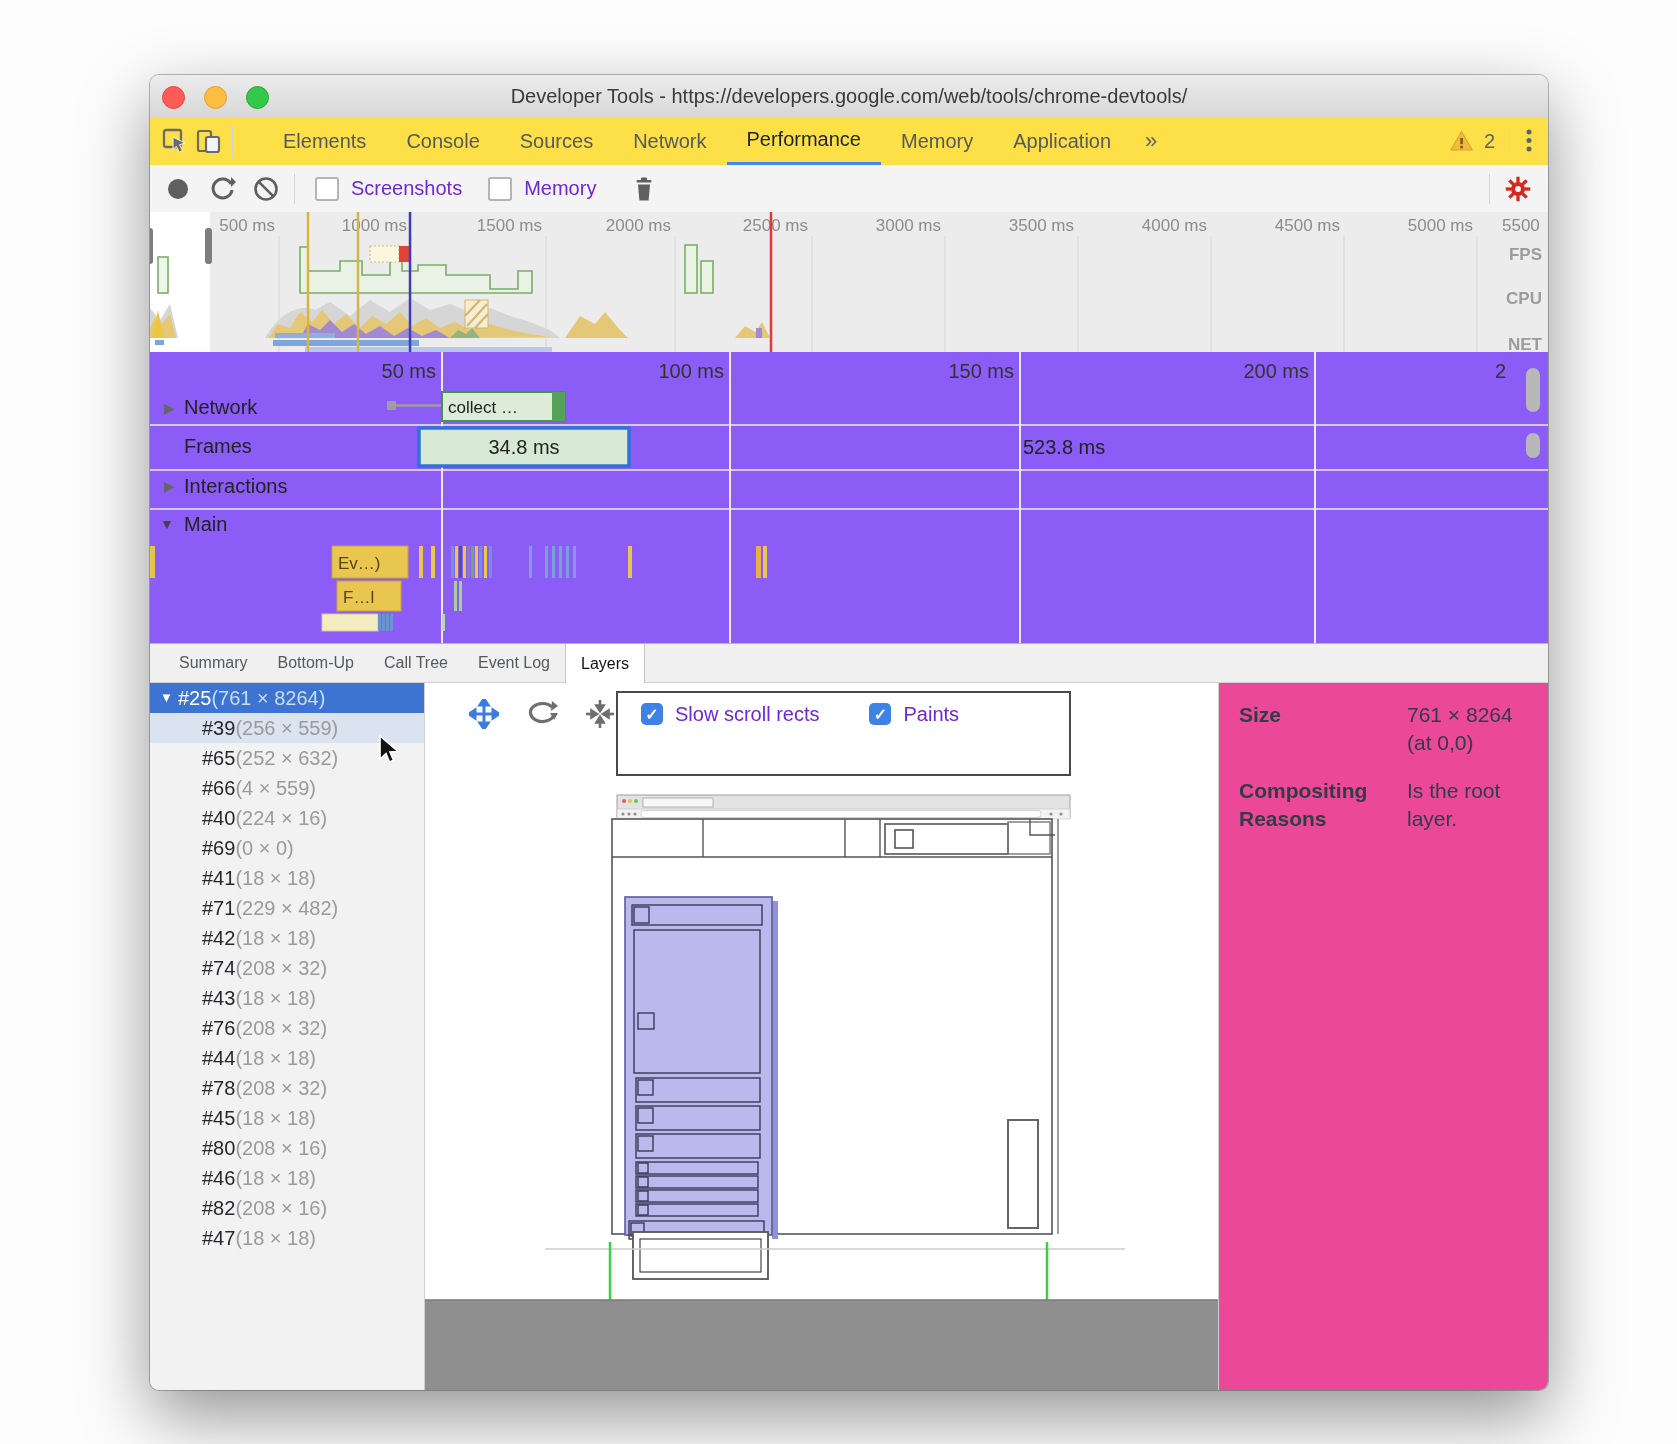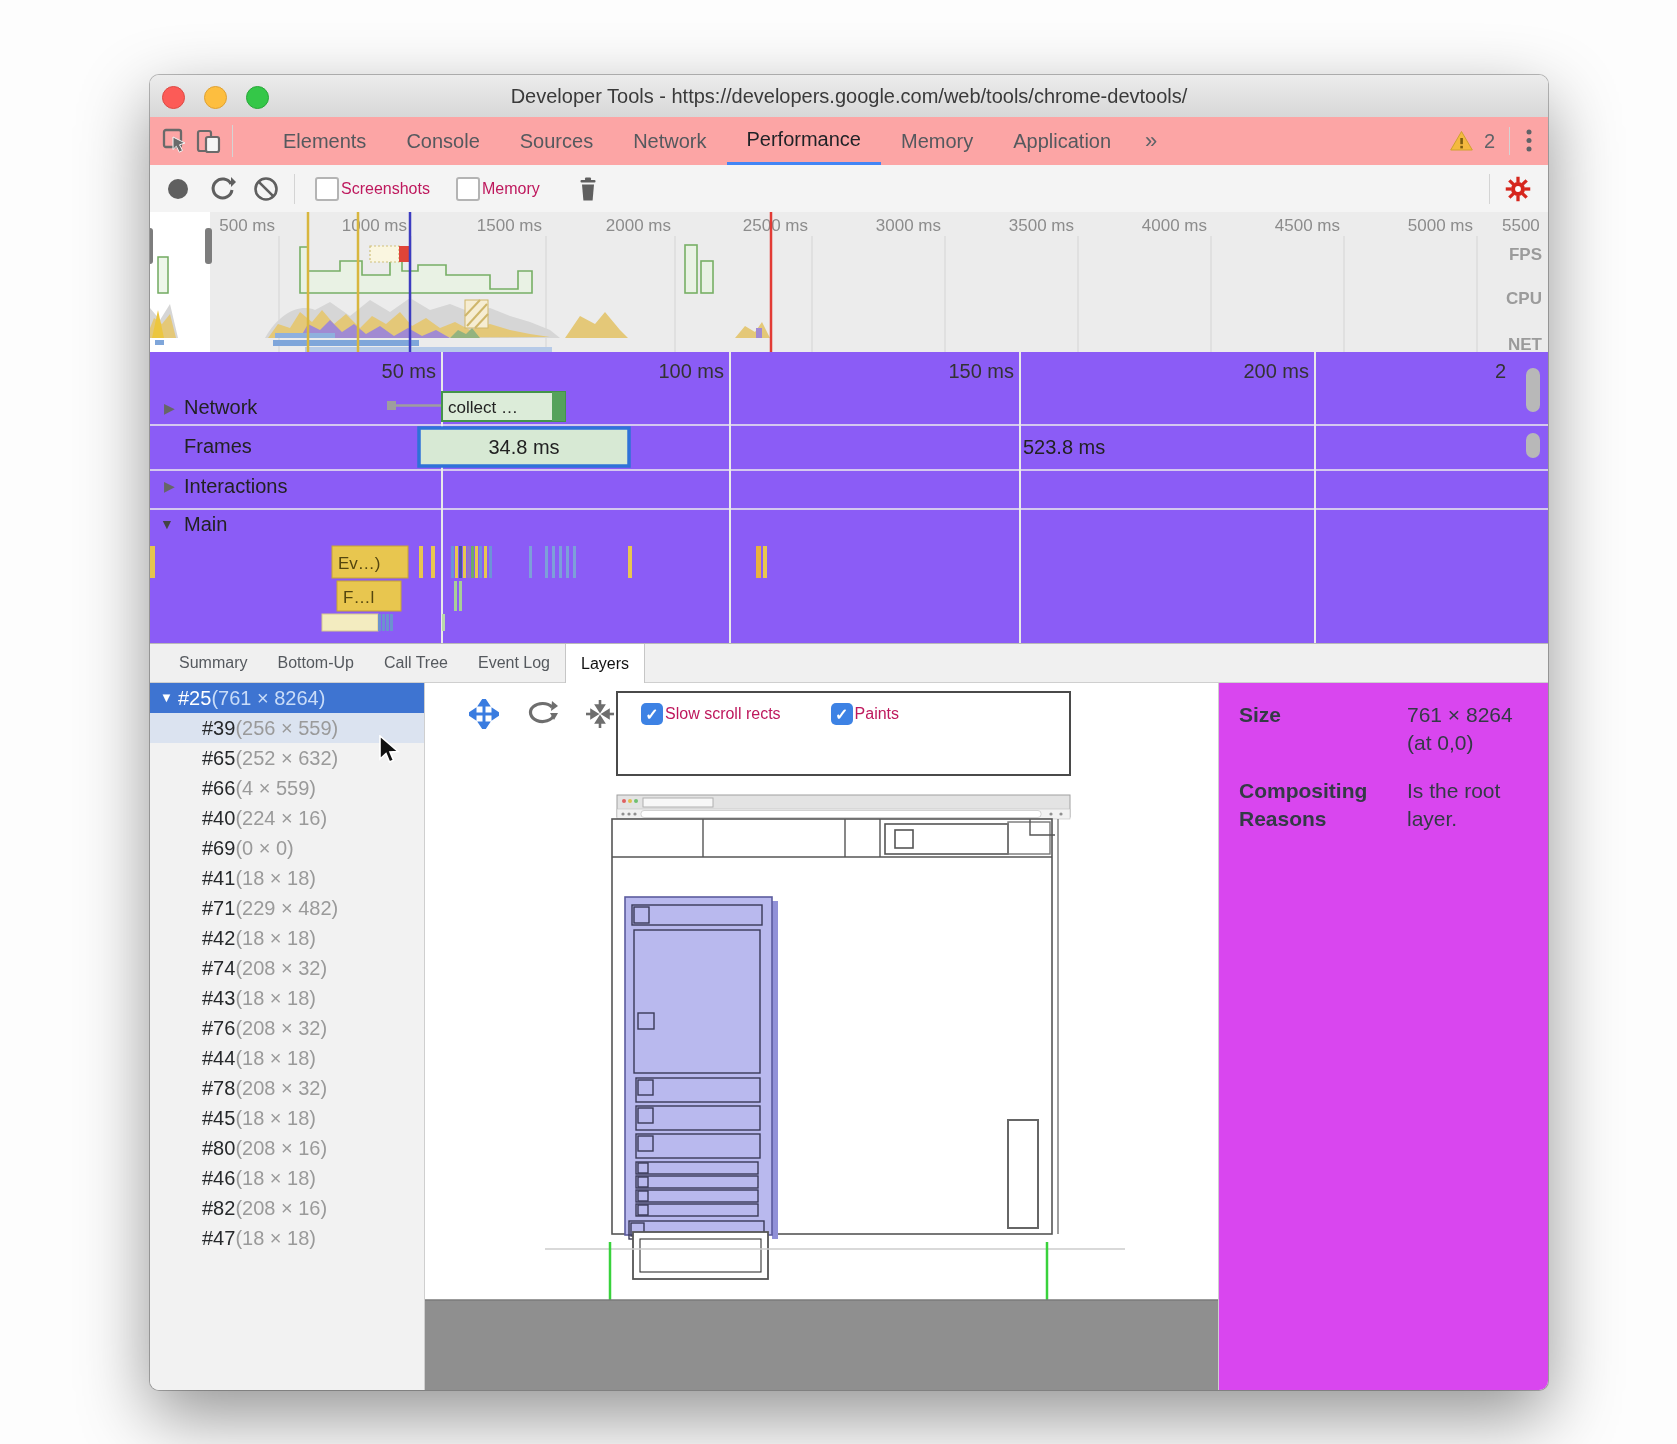--- a/index.html
+++ b/index.html
@@ -12,37 +12,37 @@
   .titlebar{position:absolute;left:0;top:0;width:100%;height:42px;
             background:linear-gradient(#ececec,#d7d7d7);border-bottom:1px solid #b4b4b4;
             display:flex;align-items:center;justify-content:center;}
   .titlebar .title{font-size:20px;color:#3a3a3a;}
   .lights{position:absolute;left:12px;top:11px;display:flex;gap:19px;}
   .light{width:21px;height:21px;border-radius:50%;}
   .light.red{background:#fc5b57;border:1px solid #dd4a44;}
   .light.yellow{background:#fdbe3f;border:1px solid #dfa133;}
   .light.green{background:#34c748;border:1px solid #28a738;}
   
-  .tabbar{position:absolute;left:0;top:42px;width:100%;height:48px;background:#fca5a5;
+  .tabbar{position:absolute;left:0;top:42px;width:100%;height:48px;background:#fde047;
           border-bottom:1px solid #d0d0d0;display:flex;align-items:stretch;}
   .tabbar .iconbtn{width:34px;display:flex;align-items:center;justify-content:center;}
   .tabbar .lead{margin-left:8px;}
   .vdiv{width:1px;background:#d4d4d4;margin:8px 6px;}
   .tabs{display:flex;align-items:stretch;margin-left:24px;gap:0;}
   .tab{display:flex;align-items:center;padding:0 20px;font-size:20px;color:#55595e;cursor:default;}
   .tab.selected{color:#1f2226;border-bottom:3px solid #4285f4;padding-bottom:0px;}
   .tab.more{font-size:22px;color:#5f6368;padding:0 14px;}
   .tab-right{margin-left:auto;display:flex;align-items:center;padding-right:14px;gap:10px;}
   .warncount{font-size:20px;color:#5f6368;}
   
   .toolbar{position:absolute;left:0;top:90px;width:100%;height:47px;background:#f4f4f4;
            border-bottom:1px solid #d6d6d6;display:flex;align-items:center;}
   .toolbar .iconbtn{width:44px;display:flex;align-items:center;justify-content:center;}
   .cb{width:20px;height:20px;background:#fff;border:2px solid #b4b4b4;border-radius:3px;}
-  .cb-label{font-size:16px;color:#be185d;margin:0 26px 0 2px;}
+  .cb-label{font-size:20px;color:#6d28d9;margin:0 26px 0 12px;}
   .cbx{width:22px;height:22px;background:#3d82e4;border-radius:5px;color:#fff;font-size:16px;
        font-weight:bold;display:flex;align-items:center;justify-content:center;}
   .toolbar .spacer{flex:1;}
   
   .overview{position:absolute;left:0;top:137px;width:1398px;height:140px;background:#ececec;
             border-bottom:1px solid #cfcfcf;}
   .flame{position:absolute;left:0;top:277px;width:1398px;height:291px;background:#8b5cf6;}
   .paneltabs{position:absolute;left:0;top:568px;width:100%;height:40px;background:#f0f0f0;
              border-top:1px solid #b9b9b9;border-bottom:1px solid #cfcfcf;
              display:flex;align-items:stretch;padding-left:14px;box-sizing:border-box;}
@@ -59,21 +59,21 @@
   .tree-row.root{padding-left:28px;}
   .tree-row.child{padding-left:52px;}
   .tree-row.selected{background:#3e74d1;}
   .tree-row.selected .t-id{color:#fff;}
   .tree-row.selected .t-dims{color:#c9dcf8;}
   .tree-row.selected .t-arrow{color:#fff;}
   .tree-row.hover{background:#dbe3f0;border-radius:0 14px 14px 0;width:269px;}
   .canvaspane{position:absolute;left:275px;top:608px;width:793px;height:707px;background:#fff;overflow:hidden;}
   .canvas-toolbar{position:absolute;left:0;top:0;width:100%;height:62px;display:flex;align-items:center;z-index:3;}
   .canvas-toolbar .iconbtn{width:58px;display:flex;align-items:center;justify-content:center;}
-  .detailpane{position:absolute;left:1068px;top:608px;width:330px;height:707px;background:#d946ef;
+  .detailpane{position:absolute;left:1068px;top:608px;width:330px;height:707px;background:#ec4899;
               border-left:1px solid #cfcfcf;box-sizing:border-box;padding:18px 0 0 20px;}
   .det-row{display:flex;margin-bottom:20px;}
   .det-label{width:168px;font-size:21px;font-weight:bold;color:#333b45;line-height:28px;}
   .det-value{width:130px;font-size:21px;color:#333b45;line-height:28px;}
   svg text{font-family:"Liberation Sans", sans-serif;}
   .cursor-svg{position:absolute;left:228px;top:660px;z-index:5;}
 </style>
 </head>
 <body>
 

